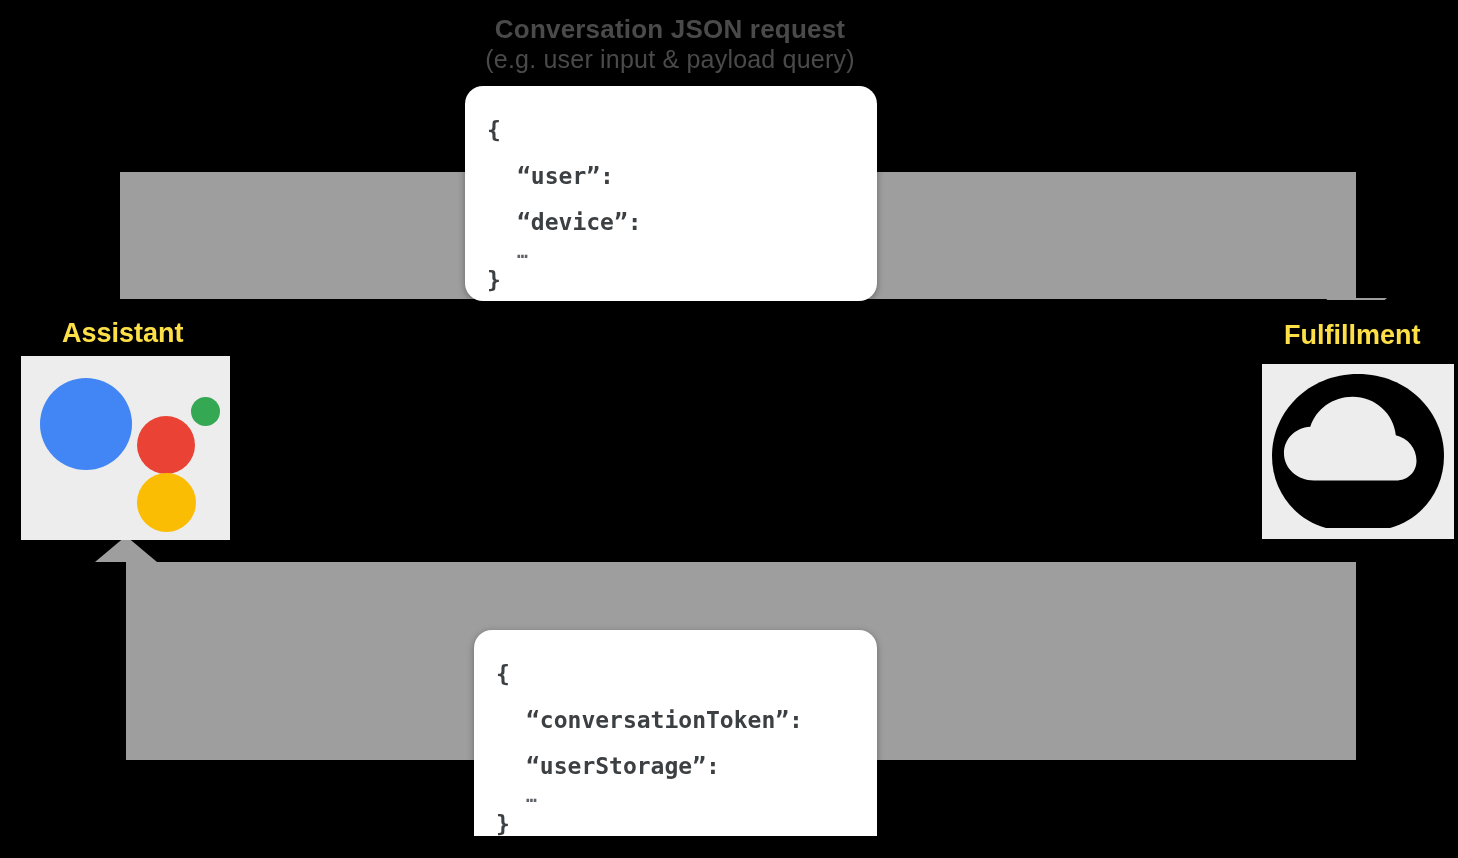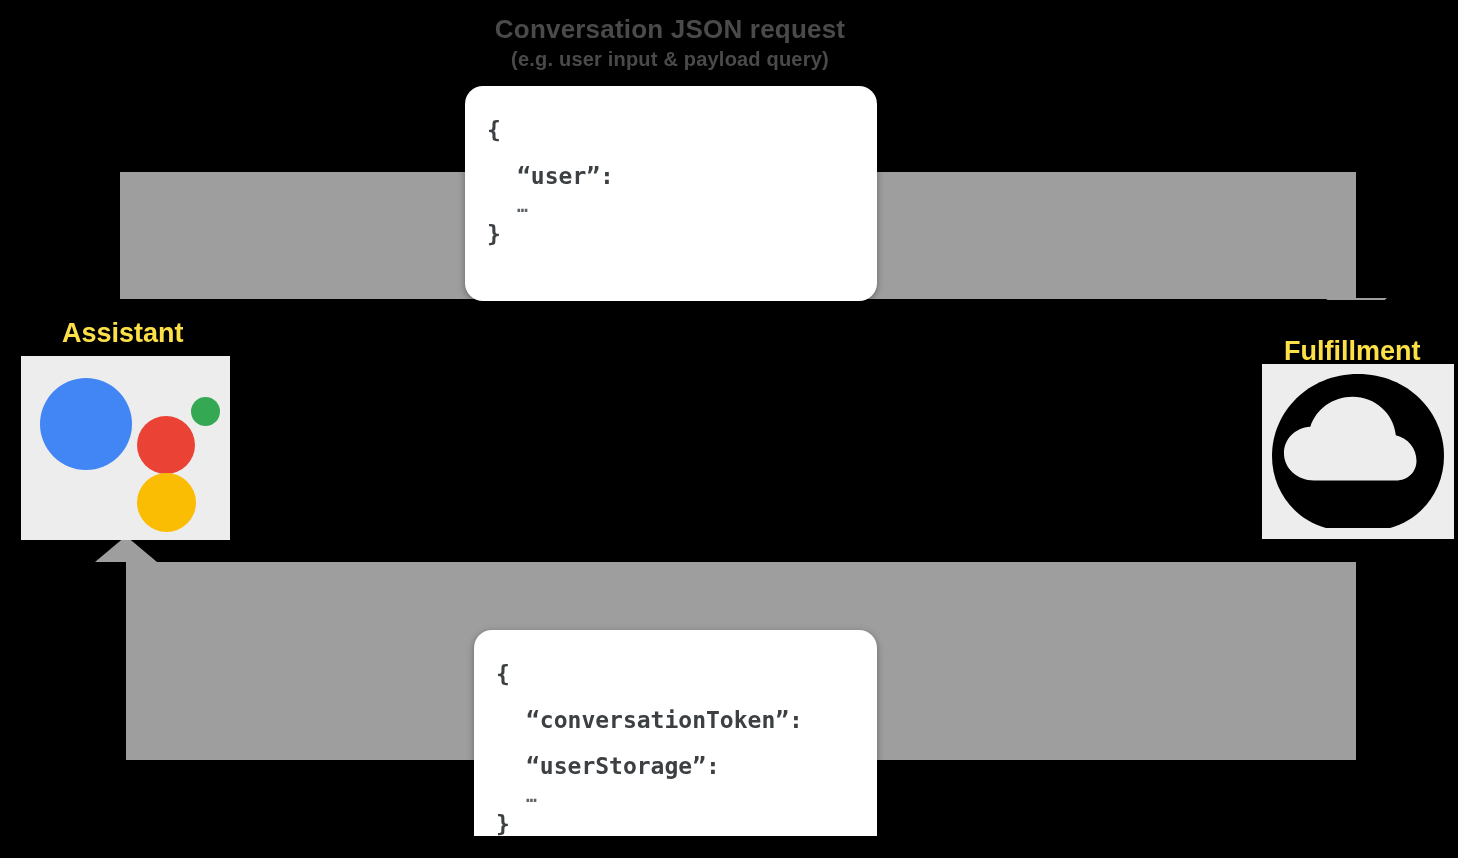--- a/index.html
+++ b/index.html
@@ -28,23 +28,23 @@
     white-space: nowrap;
     text-align: center;
   }
   .flow-label .line1 {
     display: block;
     font-size: 26px;
     line-height: 30px;
   }
   .flow-label .line2 {
     display: block;
-    font-size: 20px;
+    font-size: 25px;
     line-height: 30px;
-    font-weight: 700;
+    font-weight: 400;
   }
 
   #label-request {
     left: 0;
     top: 14px;
     width: 1340px;
   }
   #label-response {
     left: 0;
     top: 556px;
@@ -150,21 +150,21 @@
   
   .node-caption {
     position: absolute;
     color: #fde047;
     font-family: "Liberation Sans", sans-serif;
     font-weight: 700;
     font-size: 27px;
     white-space: nowrap;
   }
   #caption-assistant   { left: 62px;   top: 318px; }
-  #caption-fulfillment { left: 1284px; top: 336px; }
+  #caption-fulfillment { left: 1284px; top: 320px; }
 </style>
 </head>
 <body>
 
 <div id="stage">
 
   <div class="flow-label" id="label-request">
     <span class="line1">Conversation JSON request</span>
     <span class="line2">(e.g. user input &amp; payload query)</span>
   </div>
@@ -192,20 +192,21 @@
     <svg id="cloud-svg" width="180" height="163" viewBox="0 0 180 163">
       <path d="M90 4 C40 4 4 42 4 86 C4 122 28 150 58 158 L122 158 C152 150 176 122 176 86 C176 42 140 4 90 4 Z" fill="#000000"></path>
       <path d="M66 126 C48 126 34 113 34 97 C34 82 46 70 62 69 C68 50 86 37 107 37 C131 37 151 55 153 78
                C166 81 175 92 175 105 C175 117 166 126 153 126 Z" fill="#ededed" transform="translate(-16,-8) scale(0.94)"></path>
     </svg>
   </div>
 
   <div class="json-bubble" id="bubble-request">
     <span class="json-line">{</span>
     <span class="json-line json-indent">“user”:</span>
+    <span class="json-line json-indent">“device”:</span>
     <span class="json-line json-ellipsis">…</span>
     <span class="json-line">}</span>
   </div>
 
   <div class="json-bubble" id="bubble-response">
     <span class="json-line">{</span>
     <span class="json-line json-indent">“conversationToken”:</span>
     <span class="json-line json-indent">“userStorage”:</span>
     <span class="json-line json-ellipsis">…</span>
     <span class="json-line">}</span>

